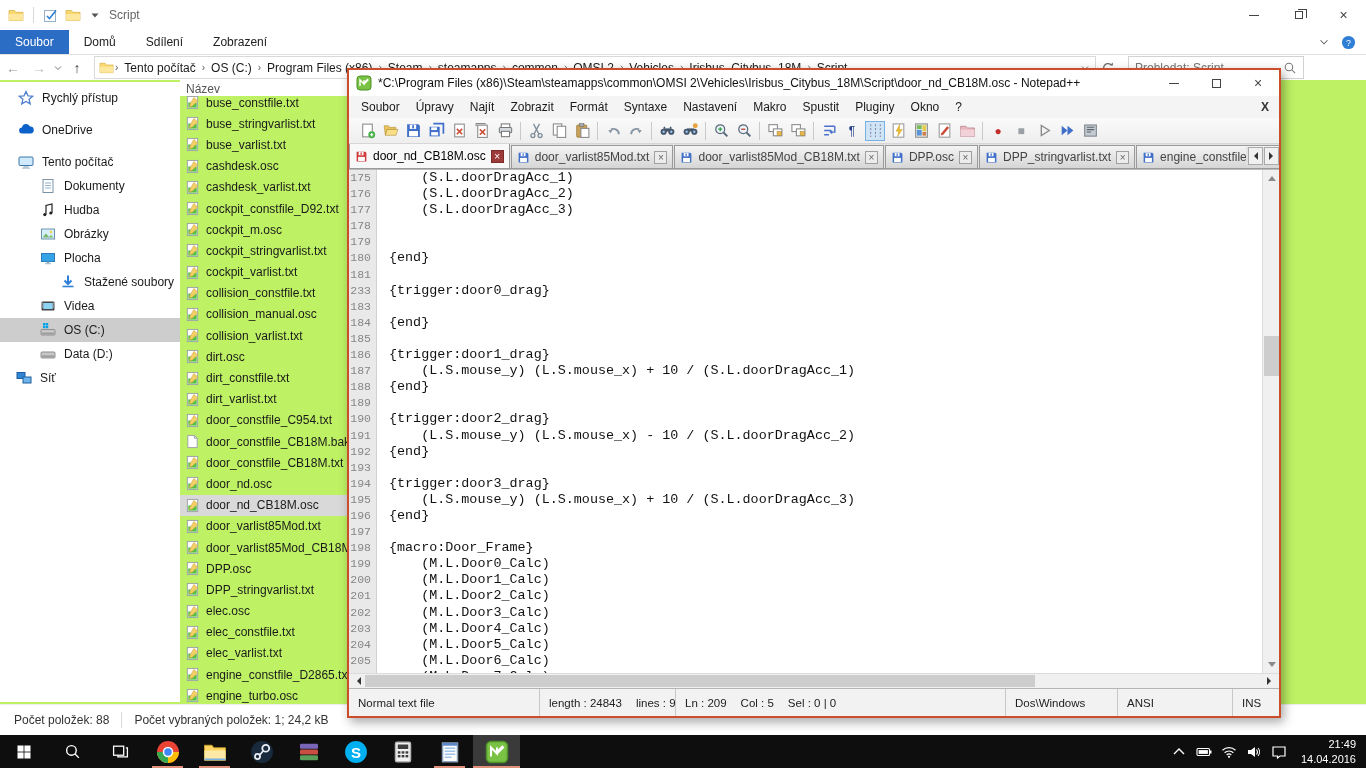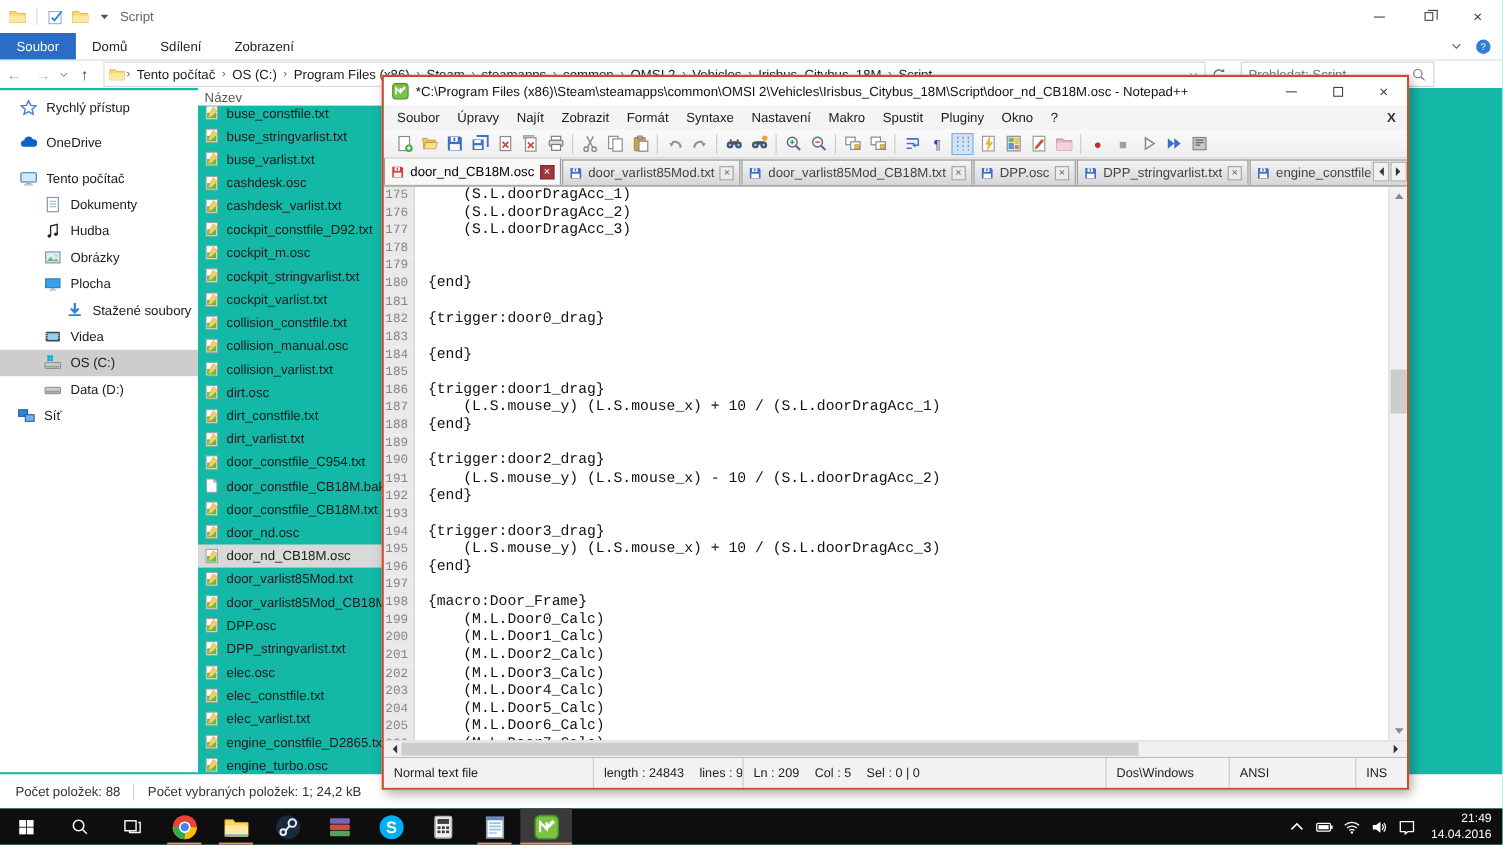--- a/index.html
+++ b/index.html
@@ -1,17 +1,17 @@
 <!DOCTYPE html>
 <html><head>
 <meta charset="utf-8">
 <style>
   *{margin:0;padding:0;box-sizing:border-box}
   html,body{width:1366px;height:768px;overflow:hidden}
-  #screen{position:relative;width:1366px;height:768px;background:#14b8a6;font-family:"Liberation Sans",sans-serif;font-size:12px;color:#1a1a1a}
+  #screen{position:relative;width:1366px;height:768px;background:#bef264;font-family:"Liberation Sans",sans-serif;font-size:12px;color:#1a1a1a}
   .abs{position:absolute}
   .ic{display:inline-flex;align-items:center;justify-content:center;flex:none}
   .ic svg{display:block}
   
   #exp-titlebar{left:0;top:0;width:1366px;height:30px;background:#fff;display:flex;align-items:center}
   .qat{display:flex;align-items:center;gap:6px;padding-left:8px}
   .qat-sep{width:1px;height:16px;background:#d8d8d8;margin:0 3px}
   #exp-title{color:#666;margin-left:6px}
   #exp-controls{margin-left:auto;display:flex}
   .wbtn{width:45px;height:30px;display:flex;align-items:center;justify-content:center;color:#444}
@@ -998,21 +998,21 @@
           </div>
           <div class="crow">
             <span class="ln">180</span>
             <span class="ct">{end}</span>
           </div>
           <div class="crow">
             <span class="ln">181</span>
             <span class="ct"></span>
           </div>
           <div class="crow">
-            <span class="ln">182</span>
+            <span class="ln">233</span>
             <span class="ct">{trigger:door0_drag}</span>
           </div>
           <div class="crow">
             <span class="ln">183</span>
           </div>
           <div class="crow">
             <span class="ln">184</span>
             <span class="ct">{end}</span>
           </div>
           <div class="crow">

